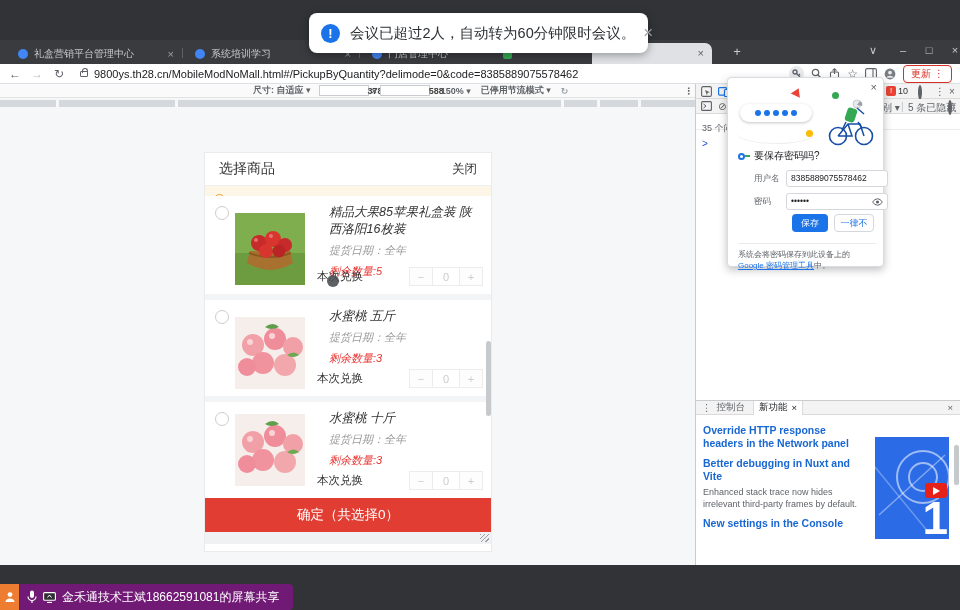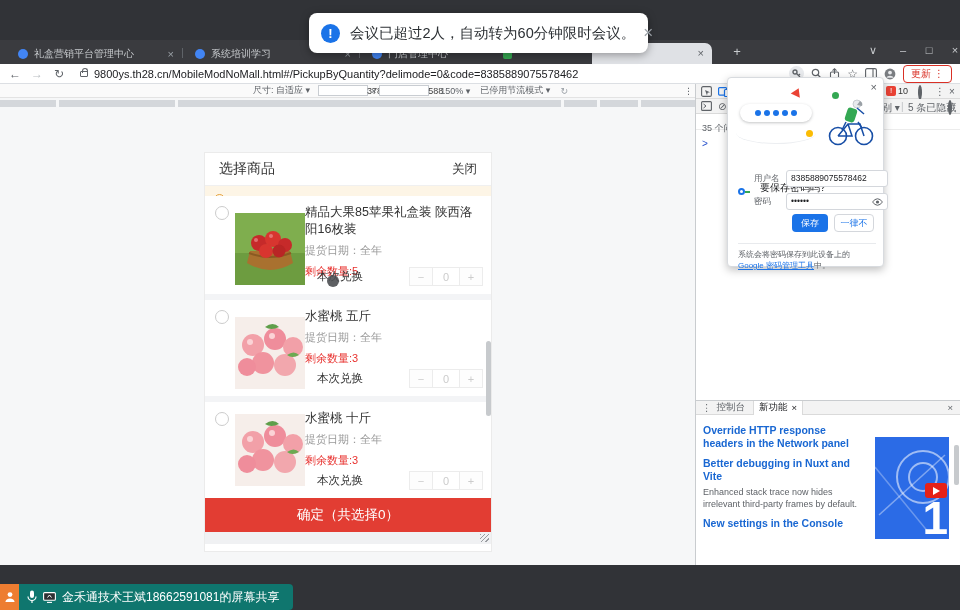--- a/index.html
+++ b/index.html
@@ -20,37 +20,37 @@
   .addr { left:0; top:24px; width:960px; height:20px; background:#ffffff; border-bottom:1px solid #dcdfe3; display:flex; align-items:center; }
   .navic { font-size:12px; color:#5f6368; width:22px; text-align:center; }
   .lock { width:8px; height:6px; border:1px solid #5f6368; border-radius:1px; position:relative; margin:0 6px 0 10px; }
   .lock:before { content:""; position:absolute; left:1px; top:-4px; width:4px; height:4px; border:1px solid #5f6368; border-bottom:none; border-radius:3px 3px 0 0; }
   .urltxt { font-size:11px; color:#202124; white-space:nowrap; }
   .keycirc { width:15px; height:15px; border-radius:50%; background:#e8eaed; display:flex; align-items:center; justify-content:center; }
   .updatepill { border:1px solid #d93025; color:#d93025; border-radius:4px; font-size:10px; padding:1px 7px; display:flex; align-items:center; gap:3px; }
   .ric { margin-left:7px; display:flex; align-items:center; }
 
   
-  .devbar { left:0; top:44px; width:695px; height:14px; background:#fafafa; border-bottom:1px solid #e3e3e3; display:flex; align-items:center; font-size:9px; color:#5f6368; }
+  .devbar { left:0; top:44px; width:695px; height:14px; background:#fafafa; border-bottom:1px solid #e3e3e3; display:flex; align-items:center; font-size:9px; color:#5f6368;font-weight:bold; }
   .numbox { border:1px solid #c9cdd2; background:#fff; width:32px; height:11px; font-size:9px; color:#444; text-align:right; line-height:11px; margin:0 3px;padding-left:48px; }
   .emu { left:0; top:58px; width:695px; height:467px; background:#f6f7f8; overflow:hidden; }
   .segbar { position:absolute; left:0; top:2px; height:7px; display:flex; gap:3px; }
   .seg { background:#d4d7db; height:7px; }
 
   
   .mpanel { position:absolute; left:204px; top:54px; width:288px; height:400px; background:#fff; border:1px solid #ebebeb; }
   .mhead { height:33px; border-bottom:1px solid #f0f0f0; display:flex; align-items:center; justify-content:space-between; padding:0 14px; }
   .mtitle { font-size:14px; color:#333; }
   .mclose { font-size:12.5px; color:#333; }
   .mnotice { background:#fdf5e6; color:#e6a23c; font-size:10.5px; line-height:15px; padding:5px 10px 5px 26px; position:relative; }
   .noticeic { position:absolute; left:9px; top:8px; width:11px; height:11px; border:1px solid #e6a23c; border-radius:50%; font-size:8px; line-height:10px; text-align:center; color:#e6a23c; font-style:italic; }
   .prow { position:relative; border-bottom:6px solid #f3f4f6; background:#fff; }
   .radio { position:absolute; left:10px; top:10px; width:14px; height:14px; border:1px solid #ccc; border-radius:50%; background:#fff; }
   .pimg { position:absolute; left:30px; top:17px; width:70px; height:72px; }
-  .pinfo { position:absolute; left:100px; top:8px; right:8px; }
+  .pinfo { position:absolute; left:124px; top:8px; right:8px;font-style:italic; }
   .ptitle { font-size:12.5px; color:#333; line-height:17px; }
   .pdate { font-size:11px; color:#9a9a9a; margin-top:5px; }
   .premain { font-size:11px; color:#e8312e; margin-top:6px; }
   .pexch { position:absolute; left:112px; bottom:8px; right:8px; display:flex; align-items:center; justify-content:space-between; }
   .pexchlab { font-size:11.5px; color:#333; }
   .stepper { display:flex; }
   .stbtn { width:24px; height:19px; border:1px solid #ececec; background:#fdfdfd; color:#ccc; font-size:11px; text-align:center; line-height:18px; }
   .stqty { width:26px; height:19px; border-top:1px solid #ececec; border-bottom:1px solid #ececec; color:#ccc; font-size:11px; text-align:center; line-height:18px; }
   .confirm { height:34px; background:#e23d33; color:#fff; font-size:13.5px; display:flex; align-items:center; justify-content:center; }
   .mfoot { height:12px; background:#f0f1f3; position:relative; }
@@ -87,37 +87,37 @@
   
   .pwd { left:727px; top:77px; width:157px; height:190px; background:#fff; border:1px solid #d8dbdf; border-radius:4px; box-shadow:0 3px 9px rgba(0,0,0,.25); z-index:50; }
   .pwdx { position:absolute; right:6px; top:3px; font-size:11px; color:#5f6368; }
   .illus { position:absolute; left:8px; top:10px; width:140px; height:58px; }
   .pill { position:absolute; left:4px; top:16px; width:72px; height:18px; border-radius:9px; background:#fff; box-shadow:0 1px 3px rgba(60,64,67,.3); display:flex; align-items:center; justify-content:center; gap:3px; }
   .bdot { width:6px; height:6px; border-radius:50%; background:#1a73e8; }
   .gdot { position:absolute; left:96px; top:4px; width:7px; height:7px; border-radius:50%; background:#34a853; }
   .ydot { position:absolute; left:70px; top:42px; width:7px; height:7px; border-radius:50%; background:#fbbc04; }
   .rtri { position:absolute; left:56px; top:0; width:0; height:0; border-left:5px solid transparent; border-right:5px solid transparent; border-bottom:8px solid #ea4335; transform:rotate(25deg); }
   .curve { position:absolute; left:0px; top:34px; width:80px; height:22px; border:1px solid #eceef1; border-top:none; border-left:none; border-right:none; border-radius:50%; }
-  .pwdtitle { position:absolute; left:10px; top:71px; display:flex; align-items:flex-end; gap:11px; font-size:10px; color:#202124;margin-top:32px; }
+  .pwdtitle { position:absolute; left:10px; top:71px; display:flex; align-items:center; gap:5px; font-size:10px; color:#202124; }
   .keyic { width:11px; height:7px; position:relative; }
   .keyic .kring { position:absolute; left:0; top:0; width:7px; height:7px; border:2px solid #1a73e8; border-radius:50%; }
   .keyic .kbar { position:absolute; left:7px; top:2.5px; width:5px; height:2px; background:#34a853; }
   .fieldrow { position:absolute; left:26px; display:flex; align-items:center; }
   .flabel { font-size:8.5px; color:#5f6368; width:32px; }
   .finput { width:102px; height:17px; border:1px solid #d4d7dc; border-radius:3px; font-size:8.5px; color:#202124; line-height:15px; padding:0 4px; position:relative; background:#fff; }
   .pwbtn { position:absolute; height:18px; border-radius:4px; font-size:9px; display:flex; align-items:center; justify-content:center; }
   .pwsave { left:64px; top:136px; width:36px; background:#1a73e8; color:#fff; }
   .pwnever { left:106px; top:136px; width:40px; background:#fff; color:#1a73e8; border:1px solid #d4d7dc; }
   .pwfoot { position:absolute; left:10px; top:165px; width:138px; border-top:1px solid #e8eaed; padding-top:5px; font-size:8px; color:#5f6368; line-height:11px; }
   .pwfoot a { color:#1a73e8; text-decoration:underline; }
 
   
   .sharewrap { left:0; top:584px; height:26px; display:flex; z-index:40; }
   .shareav { width:19px; height:26px; background:#ed7d31; display:flex; align-items:center; justify-content:center; }
-  .sharepill { height:26px; background:#0f766e; border-radius:0 4px 4px 0; display:flex; align-items:center; padding:0 14px 0 8px; gap:6px; }
+  .sharepill { height:26px; background:#701a75; border-radius:0 4px 4px 0; display:flex; align-items:center; padding:0 14px 0 8px; gap:6px; }
   .sharetxt { color:#fff; font-size:12px; white-space:nowrap; }
 
   .cursor-dot { left:327px; top:275px; width:12px; height:12px; border-radius:50%; background:#4d4f52; opacity:.9; z-index:30; }
   svg { display:block; }
 </style>
 </head>
 <body>
 
 <div class="abs win">
 

